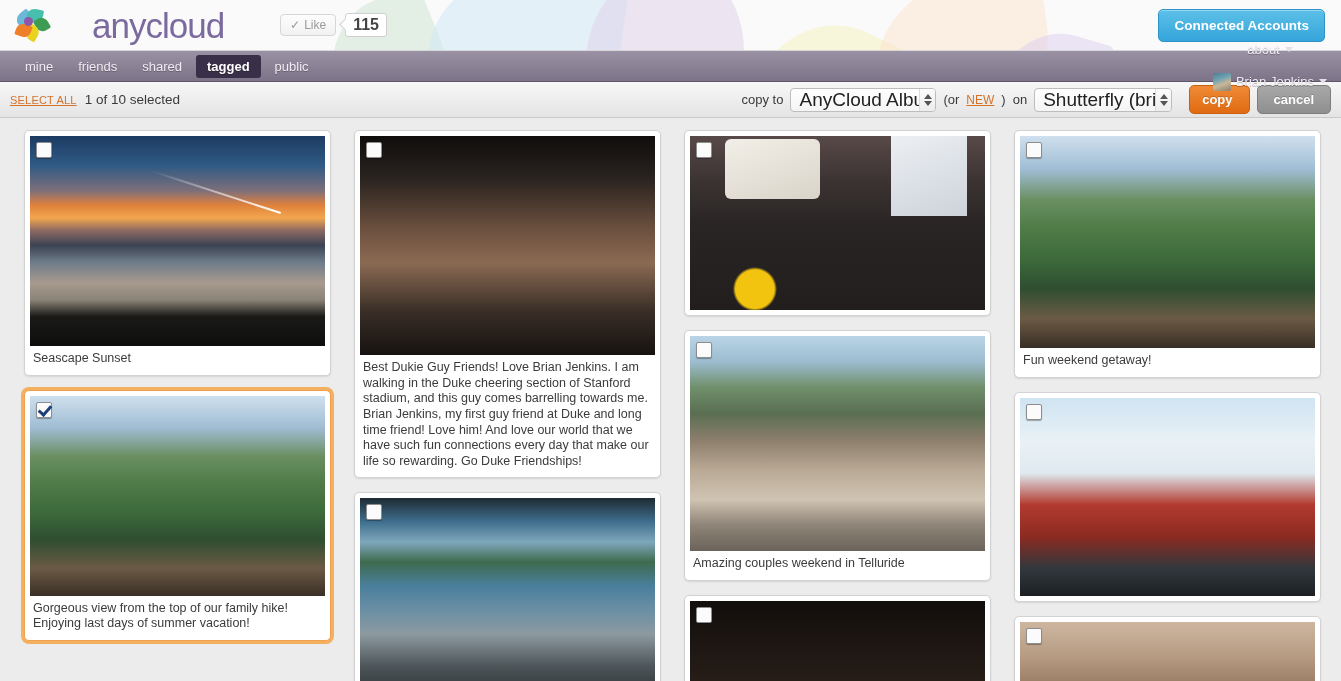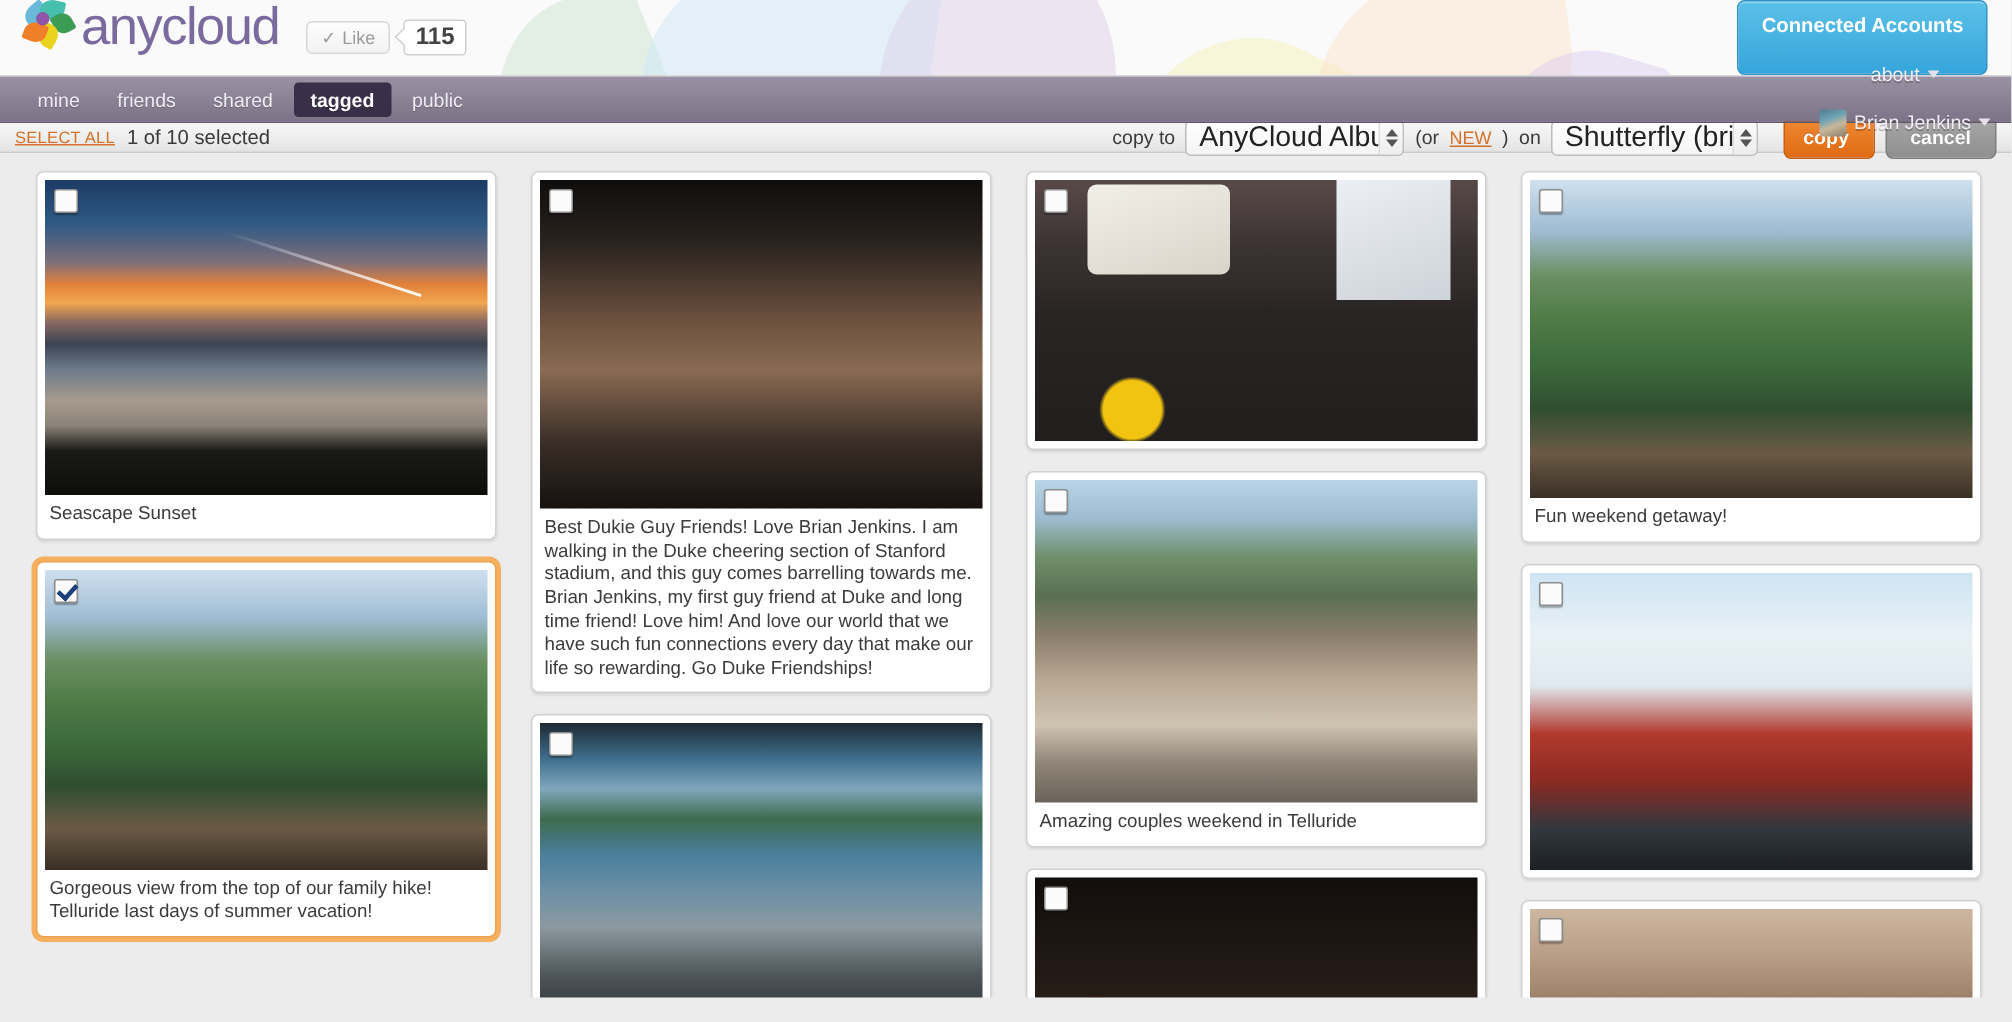--- a/index.html
+++ b/index.html
@@ -28,21 +28,23 @@
   }
   .petal {
     position: absolute;
     border-radius: 60% 8% 60% 8%;
     opacity: .55;
   }
   #header-inner {
     position: relative;
     height: 100%;
     display: flex;
+    align-items: center;
     padding: 0 16px;
+    gap: 38px;
   }
   
   #logo-mark {
     position: relative;
     width: 34px; height: 32px;
     margin-right: 4px;
     flex: none;
   }
   #logo-mark i {
     position: absolute;
@@ -150,21 +152,21 @@
   #nav-avatar {
     width: 18px; height: 18px;
     border-radius: 2px;
     background:
       linear-gradient(160deg,#4c7e93 0%,#6fa3b3 35%,#c9b79a 60%,#8a7e6c 100%);
     flex: none;
   }
 
   
   #toolbar {
-    height: 20px;
+    height: 36px;
     background: linear-gradient(#f7f7f7,#e4e4e4);
     border-bottom: 1px solid #c9c9c9;
     display: flex;
     align-items: center;
     padding: 0 10px;
     font-size: 13px;
     color: #333;
   }
   #select-all {
     color: #d4722a;
@@ -441,21 +443,21 @@
       <div class="card">
         <div class="photo ph-sunset" style="height: 210px;">
           <div class="cb"></div>
         </div>
         <div class="caption">Seascape Sunset</div>
       </div>
       <div class="card selected">
         <div class="photo ph-green" style="height: 200px;">
           <div class="cb checked"></div>
         </div>
-        <div class="caption">Gorgeous view from the top of our family hike! Telluride last days of summer vacation!</div>
+        <div class="caption">Gorgeous view from the top of our family hike! Enjoying last days of summer vacation!</div>
       </div>
     </div>
     <div class="column">
       <div class="card">
         <div class="photo ph-duke" style="height: 219px;">
           <div class="cb"></div>
         </div>
         <div class="caption">Best Dukie Guy Friends! Love Brian Jenkins. I am walking in the Duke cheering section of Stanford stadium, and this guy comes barrelling towards me. Brian Jenkins, my first guy friend at Duke and long time friend! Love him! And love our world that we have such fun connections every day that make our life so rewarding. Go Duke Friendships!</div>
       </div>
       <div class="card">

